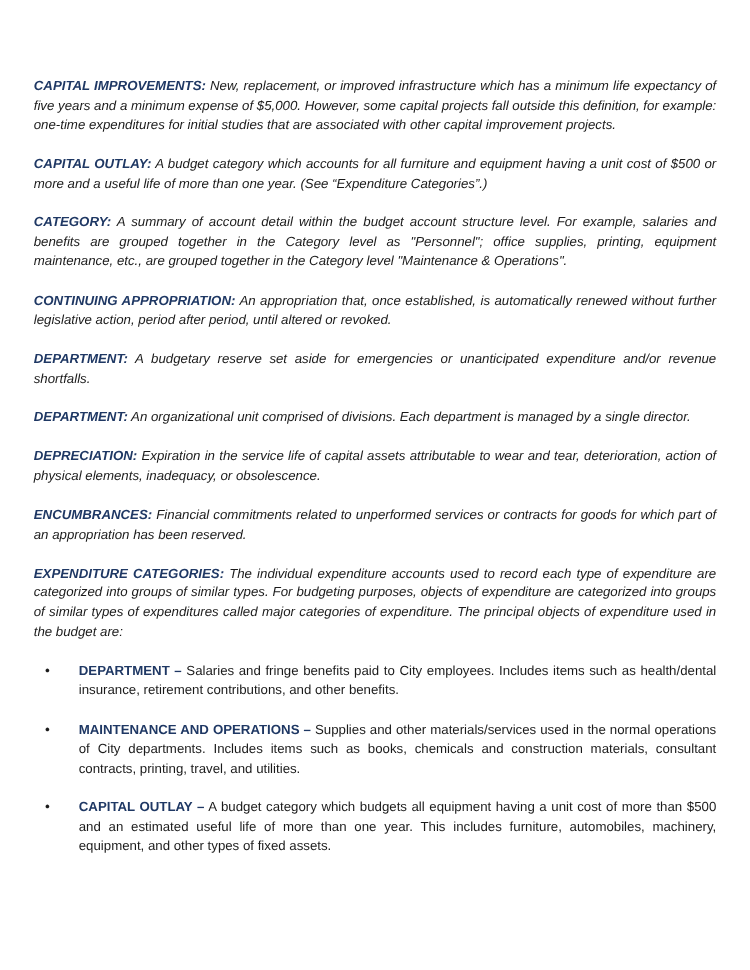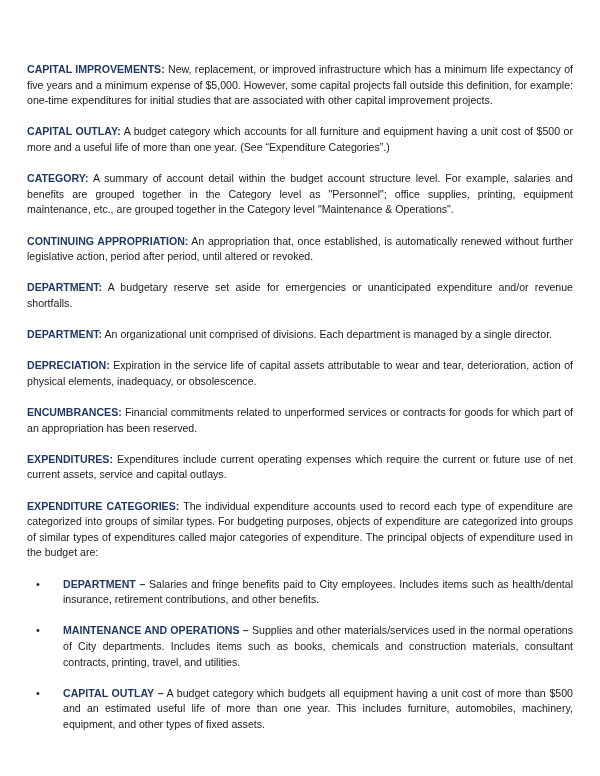--- a/index.html
+++ b/index.html
@@ -19,20 +19,21 @@
       position: absolute;
       left: 27px;
       top: 62px;
       width: 546px;
       font-size: 10.6px;
       line-height: 15.6px;
     }
     .entry {
       margin: 0 0 15.6px 0;
       text-align: justify;
+      font-style: italic;
     }
     .term {
       color: #1f3864;
       font-weight: bold;
     }
     .bullets {
       list-style: none;
       margin: 0;
       padding: 0;
     }
@@ -74,21 +75,20 @@
   <p class="entry"><span class="term">CONTINUING APPROPRIATION:</span><span> An appropriation that, once established, is automatically renewed without further legislative action, period after period, until altered or revoked.</span></p>
 
   <p class="entry"><span class="term">DEPARTMENT:</span><span> A budgetary reserve set aside for emergencies or unanticipated expenditure and/or revenue shortfalls.</span></p>
 
   <p class="entry"><span class="term">DEPARTMENT:</span><span> An organizational unit comprised of divisions.  Each department is managed by a single director.</span></p>
 
   <p class="entry"><span class="term">DEPRECIATION:</span><span> Expiration in the service life of capital assets attributable to wear and tear, deterioration, action of physical elements, inadequacy, or obsolescence.</span></p>
 
   <p class="entry"><span class="term">ENCUMBRANCES:</span><span> Financial commitments related to unperformed services or contracts for goods for which part of an appropriation has been reserved.</span></p>
 
-  <p class="entry"><span class="term">EXPENDITURES:</span><span> Expenditures include current operating expenses which require the current or future use of net current assets, service and capital outlays.</span></p>
 
   <p class="entry"><span class="term">EXPENDITURE CATEGORIES:</span><span> The individual expenditure accounts used to record each type of expenditure are categorized into groups of similar types.  For budgeting purposes, objects of expenditure are categorized into groups of similar types of expenditures called major categories of expenditure.  The principal objects of expenditure used in the budget are:</span></p>
 
   <ul class="bullets">
     <li class="bullet-item">
       <span class="bullet-dot">•</span><span class="term">DEPARTMENT –</span><span> Salaries and fringe benefits paid to City employees.  Includes items such as health/dental insurance, retirement contributions, and other benefits.</span>
     </li>
     <li class="bullet-item">
       <span class="bullet-dot">•</span><span class="term">MAINTENANCE AND OPERATIONS –</span><span> Supplies and other materials/services used in the normal operations of City departments.  Includes items such as books, chemicals and construction materials, consultant contracts, printing, travel, and utilities.</span>
     </li>

